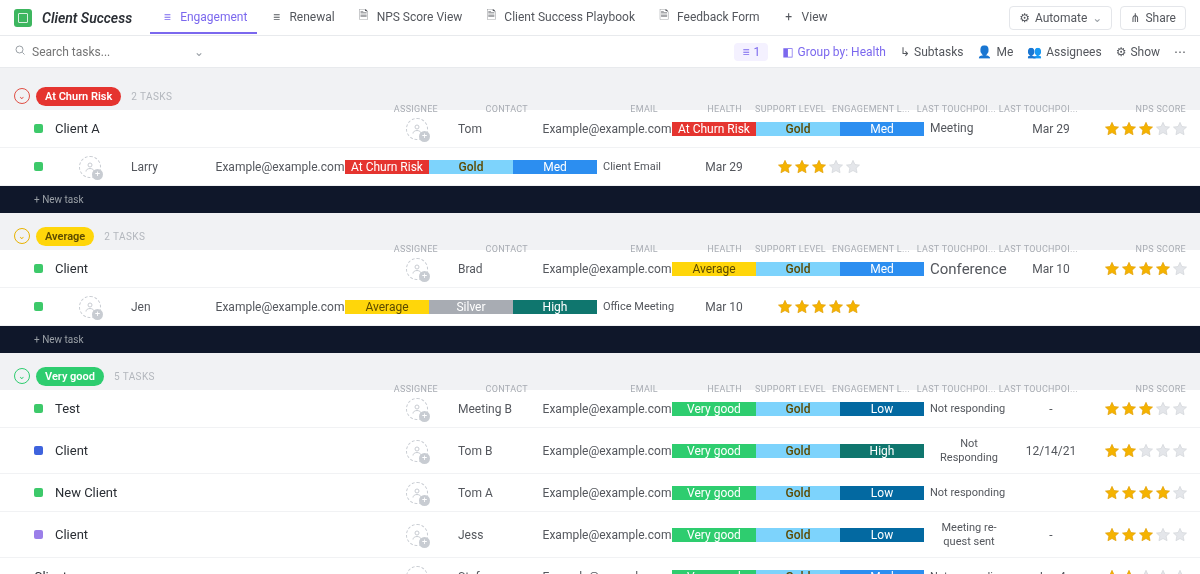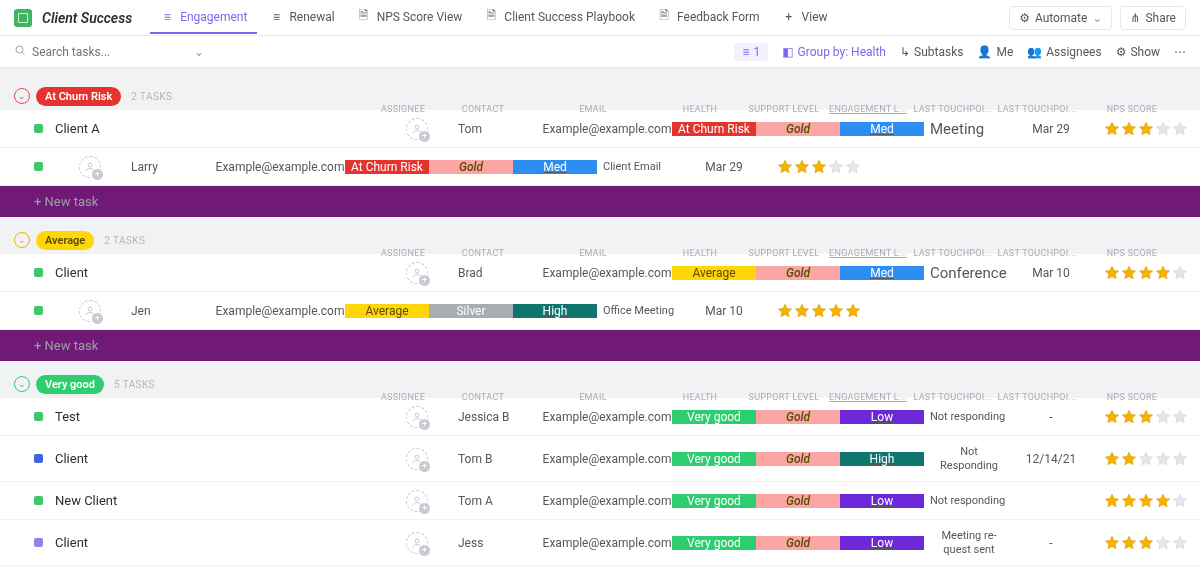--- a/index.html
+++ b/index.html
@@ -33,50 +33,50 @@
 .group-header { display: flex; align-items: center; padding: 0 14px; height: 28px; font-size: 10px; letter-spacing: .4px; color: #9aa0a6; text-transform: uppercase; }
 .collapse { width: 16px; height:16px; border:1.5px solid; border-radius:50%; display:flex;align-items:center;justify-content:center; margin-right:6px; font-size:9px; }
 .collapse.red { color:#e04f44; border-color:#e04f44;}
 .collapse.yellow { color:#e8b200; border-color:#e8b200;}
 .collapse.green { color:#2ecd6f; border-color:#2ecd6f;}
 .group-badge { font-size: 11px; font-weight:600; padding: 3px 9px; border-radius: 10px; color:#fff; margin-right:10px; text-transform:none; letter-spacing:0;}
 .group-badge.red{background:#e5342f;} .group-badge.yellow{background:#ffd60a;color:#5c4a00;} .group-badge.green{background:#2ecd6f;}
 .task-count { font-size:10px; color:#b3b7bd; margin-right: 10px; text-transform:uppercase;text-align:center;}
 
 .col-headers { display:flex; margin-left:auto; }
-.col-h { font-size:9px; color:#a8acb3; text-align:center; text-transform:uppercase; letter-spacing:.3px; white-space:nowrap; overflow:hidden; text-overflow:ellipsis;margin-top:26px;}
+.col-h { font-size:9px; color:#a8acb3; text-align:right; text-transform:uppercase; letter-spacing:.3px; white-space:nowrap; overflow:hidden; text-overflow:ellipsis;margin-top:26px;}
 
 .rows { background:#fff; }
 .row { display:flex; align-items:center; height:38px; border-bottom:1px solid #f1f2f4; padding-left:34px; }
 .row.tall{height:46px;}
 .status-sq { width:9px;height:9px;border-radius:2px;margin-right:12px;flex-shrink:0;}
 .sq-green{background:#3dc96a;} .sq-blue{background:#3e63dd;} .sq-purple{background:#9b7fe9;}
 .task-name { flex:1; font-size:13px; color:#2a2e34; }
 .cell { text-align:center; font-size:12px; color:#54575d; display:flex;align-items:center;justify-content:center;padding:0 2px;}
 .cell.left{justify-content:flex-start;padding-left:6px;}
 
 .assignee { text-align:center;}
 .avatar-empty{width:22px;height:22px;border:1px dashed #c8ccd2;border-radius:50%;display:inline-flex;align-items:center;justify-content:center;position:relative;}
 .avatar-empty::after{content:"+";position:absolute;right:-3px;bottom:-3px;background:#c8ccd2;color:#fff;width:11px;height:11px;border-radius:50%;font-size:9px;display:flex;align-items:center;justify-content:center;}
 .avatar-empty svg{width:12px;height:12px;stroke:#c8ccd2;}
 
 .tag { height:100%; width:100%; display:flex;align-items:center;justify-content:center;color:#fff;font-size:12px;}
-.tag.red{background:#e5342f;} .tag.gold{background:#fca5a5;color:#5c4a00;font-weight:500;font-style:italic;}
+.tag.red{background:#e5342f;} .tag.gold{background:#7dd3fc;color:#5c4a00;font-weight:500;}
 .tag.blue{background:#2c8ef0;} .tag.yellow{background:#ffd60a;color:#5c4a00;}
 .tag.silver{background:#a8acb3;} .tag.pink{background:#0f766e;}
-.tag.green{background:#2ecd6f;} .tag.brown{background:#6d28d9;}
+.tag.green{background:#2ecd6f;} .tag.brown{background:#0369a1;}
 
 .stars { display:flex; gap:1px;}
 .star{width:16px;height:16px;}
 
-.new-task { background:#701a75; padding: 8px 34px; font-size:13px; color:#9aa0a6; cursor:pointer; border-bottom:1px solid #f1f2f4;}
+.new-task { background:#0f172a; padding: 8px 34px; font-size:10px; color:#9aa0a6; cursor:pointer; border-bottom:1px solid #f1f2f4;}
 
 
 .c-assignee{width:70px;} .c-contact{width:90px;} .c-email{width:130px;}
-.c-health{width:84px;padding:0;} .c-support{width:84px;padding:0;} .c-engage{width:84px;padding:0;text-decoration:underline;}
+.c-health{width:84px;padding:0;} .c-support{width:84px;padding:0;} .c-engage{width:84px;padding:0;}
 .c-touch1{width:86px;} .c-touch2{width:82px;} .c-nps{width:108px;}
 </style>
 </head>
 <body>
 
 <div class="topbar">
   <div class="folder-icon"></div>
   <div class="page-title">Client Success</div>
   <div class="tabs" id="tabs">
       <div class="tab active">
@@ -193,21 +193,21 @@
       <div class="cell c-email">Example@example.com</div>
       <div class="cell c-health">
             <div class="tag red">At Churn Risk</div>
           </div>
       <div class="cell c-support">
             <div class="tag gold">Gold</div>
           </div>
       <div class="cell c-engage">
             <div class="tag blue">Med</div>
           </div>
-      <div class="cell c-touch1 left" style="font-size:15px;line-height:1.2">Meeting</div>
+      <div class="cell c-touch1 left" style="font-size:12px;line-height:1.2">Meeting</div>
       <div class="cell c-touch2">Mar 29</div>
       <div class="cell c-nps">
             <div class="stars">
               <svg class="star" viewBox="0 0 24 24">
                 <path fill="#f5b300" stroke="#e09b00" stroke-width="1" d="M12 2l2.9 6.3 6.9.8-5.1 4.7 1.4 6.8L12 17.3 5.9 20.6l1.4-6.8L2.2 9.1l6.9-.8z"></path>
               </svg>
               <svg class="star" viewBox="0 0 24 24">
                 <path fill="#f5b300" stroke="#e09b00" stroke-width="1" d="M12 2l2.9 6.3 6.9.8-5.1 4.7 1.4 6.8L12 17.3 5.9 20.6l1.4-6.8L2.2 9.1l6.9-.8z"></path>
               </svg>
               <svg class="star" viewBox="0 0 24 24">
@@ -398,21 +398,21 @@
       <span class="status-sq sq-green"></span>
       <span class="task-name">Test</span>
       <div class="cell c-assignee assignee">
             <span class="avatar-empty">
               <svg viewBox="0 0 24 24" fill="none" stroke-width="2">
                 <circle cx="12" cy="8" r="4"></circle>
                 <path d="M4 21c0-4 4-6 8-6s8 2 8 6"></path>
               </svg>
             </span>
           </div>
-      <div class="cell c-contact left">Jessica B</div>
+      <div class="cell c-contact left">Meeting B</div>
       <div class="cell c-email">Example@example.com</div>
       <div class="cell c-health">
             <div class="tag green">Very good</div>
           </div>
       <div class="cell c-support">
             <div class="tag gold">Gold</div>
           </div>
       <div class="cell c-engage">
             <div class="tag brown">Low</div>
           </div>

